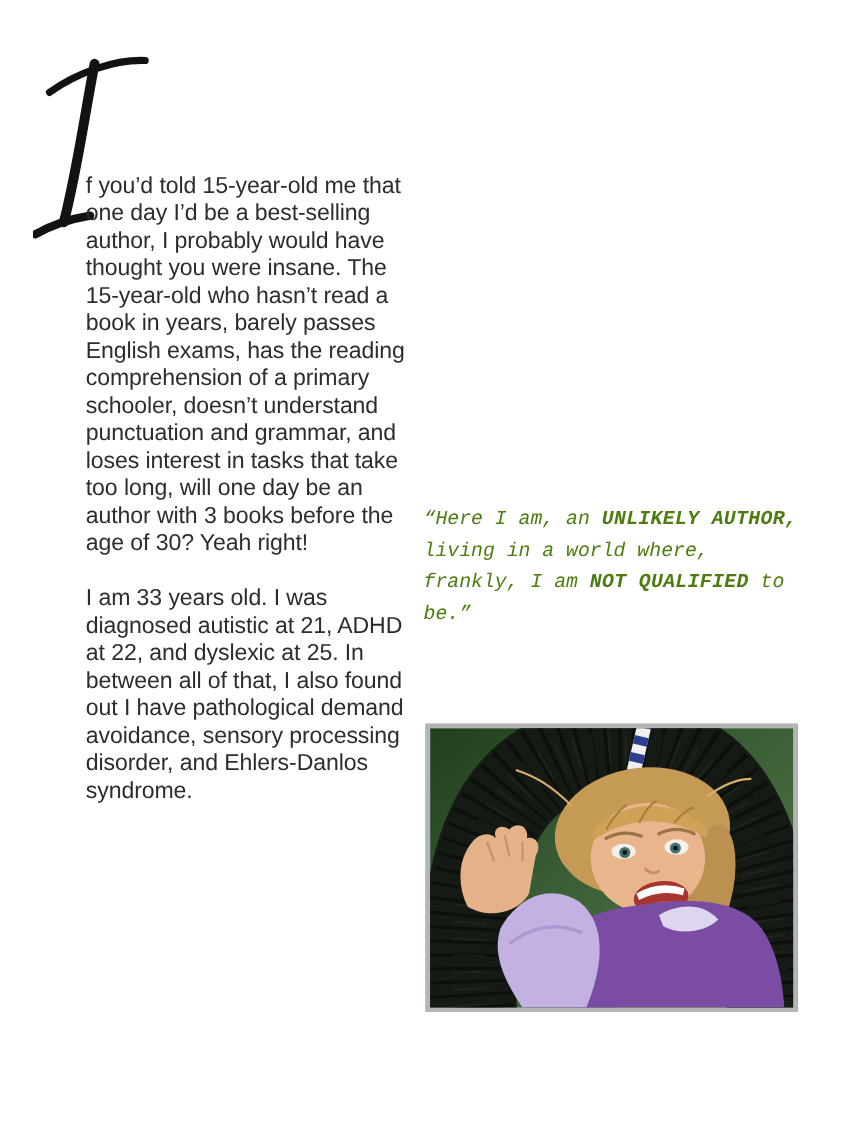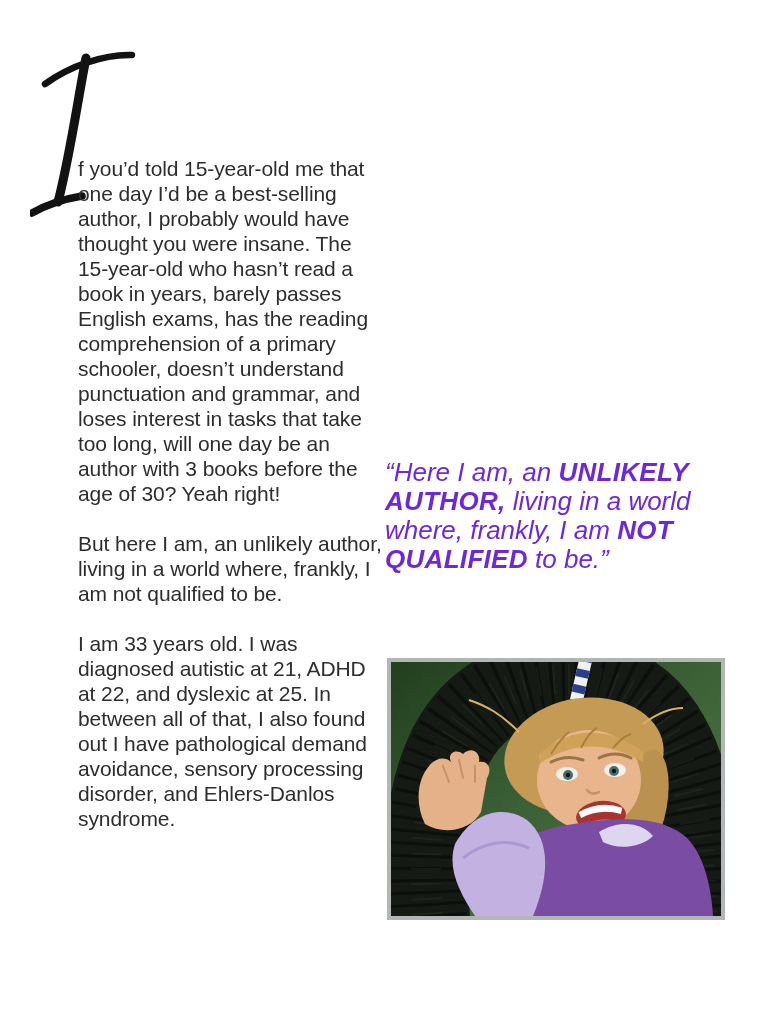--- a/index.html
+++ b/index.html
@@ -10,22 +10,22 @@
   .visually-hidden{position:absolute;width:1px;height:1px;overflow:hidden;clip:rect(0 0 0 0);white-space:nowrap;}
   .drop-cap{position:absolute;left:30px;top:36px;width:110px;height:190px;}
   .drop-cap svg{display:block;width:100%;height:100%;}
   .body-col{
     position:absolute;left:78px;top:156px;width:305px;
     color:#2d2d2d;font-size:21px;line-height:25px;letter-spacing:-0.1px;
   }
   .body-col p{margin:0 0 25px 0;}
   .pull-quote{
     position:absolute;left:385px;top:458px;width:342px;
-    font-family:Liberation Sans, sans-serif;font-style:italic;
-    font-size:26px;line-height:29px;color:#6d28d9;margin:0;
+    font-family:Liberation Mono, monospace;font-style:italic;
+    font-size:18px;line-height:29px;color:#4d7c0f;margin:0;
   }
   .pull-quote .bold{font-weight:bold;letter-spacing:0.3px;}
   .photo-frame{
     position:absolute;left:387px;top:658px;width:330px;height:254px;
     border:4px solid #b3b6b7;background:#2e4f2a;box-shadow:inset 0 0 0 1px #d8dadb;
   }
   .photo-frame svg{display:block;width:100%;height:100%;}
   .footer{
     position:absolute;left:0;top:970px;width:768px;
     display:flex;justify-content:center;align-items:baseline;color:#141414;
@@ -43,21 +43,20 @@
     <span class="visually-hidden">I</span>
     <svg viewBox="0 0 110 190" aria-hidden="true">
       <path d="M 15,48 C 40,30 74,18 102,19" fill="none" stroke="#121212" stroke-width="6.5" stroke-linecap="round"></path>
       <path d="M 56,22 C 48,62 40,120 28,166" fill="none" stroke="#121212" stroke-width="9" stroke-linecap="round"></path>
       <path d="M 2,177 C 16,169 34,163 52,160" fill="none" stroke="#121212" stroke-width="7.5" stroke-linecap="round"></path>
     </svg>
   </div>
 
   <div class="body-col">
     <p>f you’d told 15-year-old me that one day I’d be a best-selling author, I probably would have thought you were insane. The 15-year-old who hasn’t read a book in years, barely passes English exams, has the reading comprehension of a primary schooler, doesn’t understand punctuation and grammar, and loses interest in tasks that take too long, will one day be an author with 3 books before the age of 30? Yeah right!</p>
-    <p>But here I am, an unlikely author, living in a world where, frankly, I am not qualified to be.</p>
     <p>I am 33 years old. I was diagnosed autistic at 21, ADHD at 22, and dyslexic at 25. In between all of that, I also found out I have pathological demand avoidance, sensory processing disorder, and Ehlers-Danlos syndrome.</p>
   </div>
 
   <p class="pull-quote"><span>“Here I am, an </span><span class="bold">UNLIKELY AUTHOR,</span><span> living in a world where, frankly, I am </span><span class="bold">NOT QUALIFIED</span><span> to be.”</span></p>
 
   <div class="photo-frame" role="img" aria-label="Smiling toddler with blonde hair in a purple jumper with lilac cuffs, holding onto a black tire swing hung by a blue and white striped rope against a green background">
     <svg viewBox="0 0 330 254" preserveAspectRatio="none" aria-hidden="true">
       <defs>
         <linearGradient id="bgGreen" x1="0" y1="0" x2="1" y2="1">
           <stop offset="0" stop-color="#223f1e"></stop>

